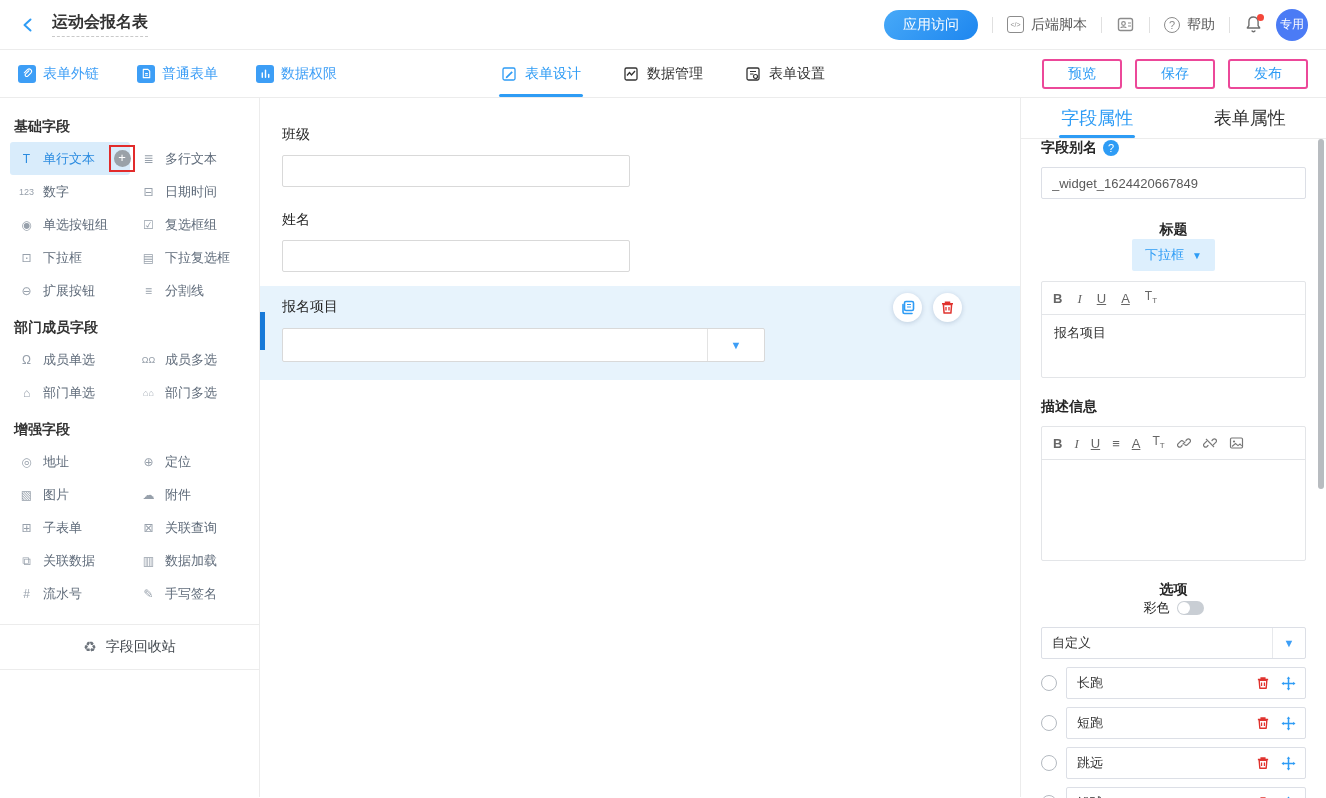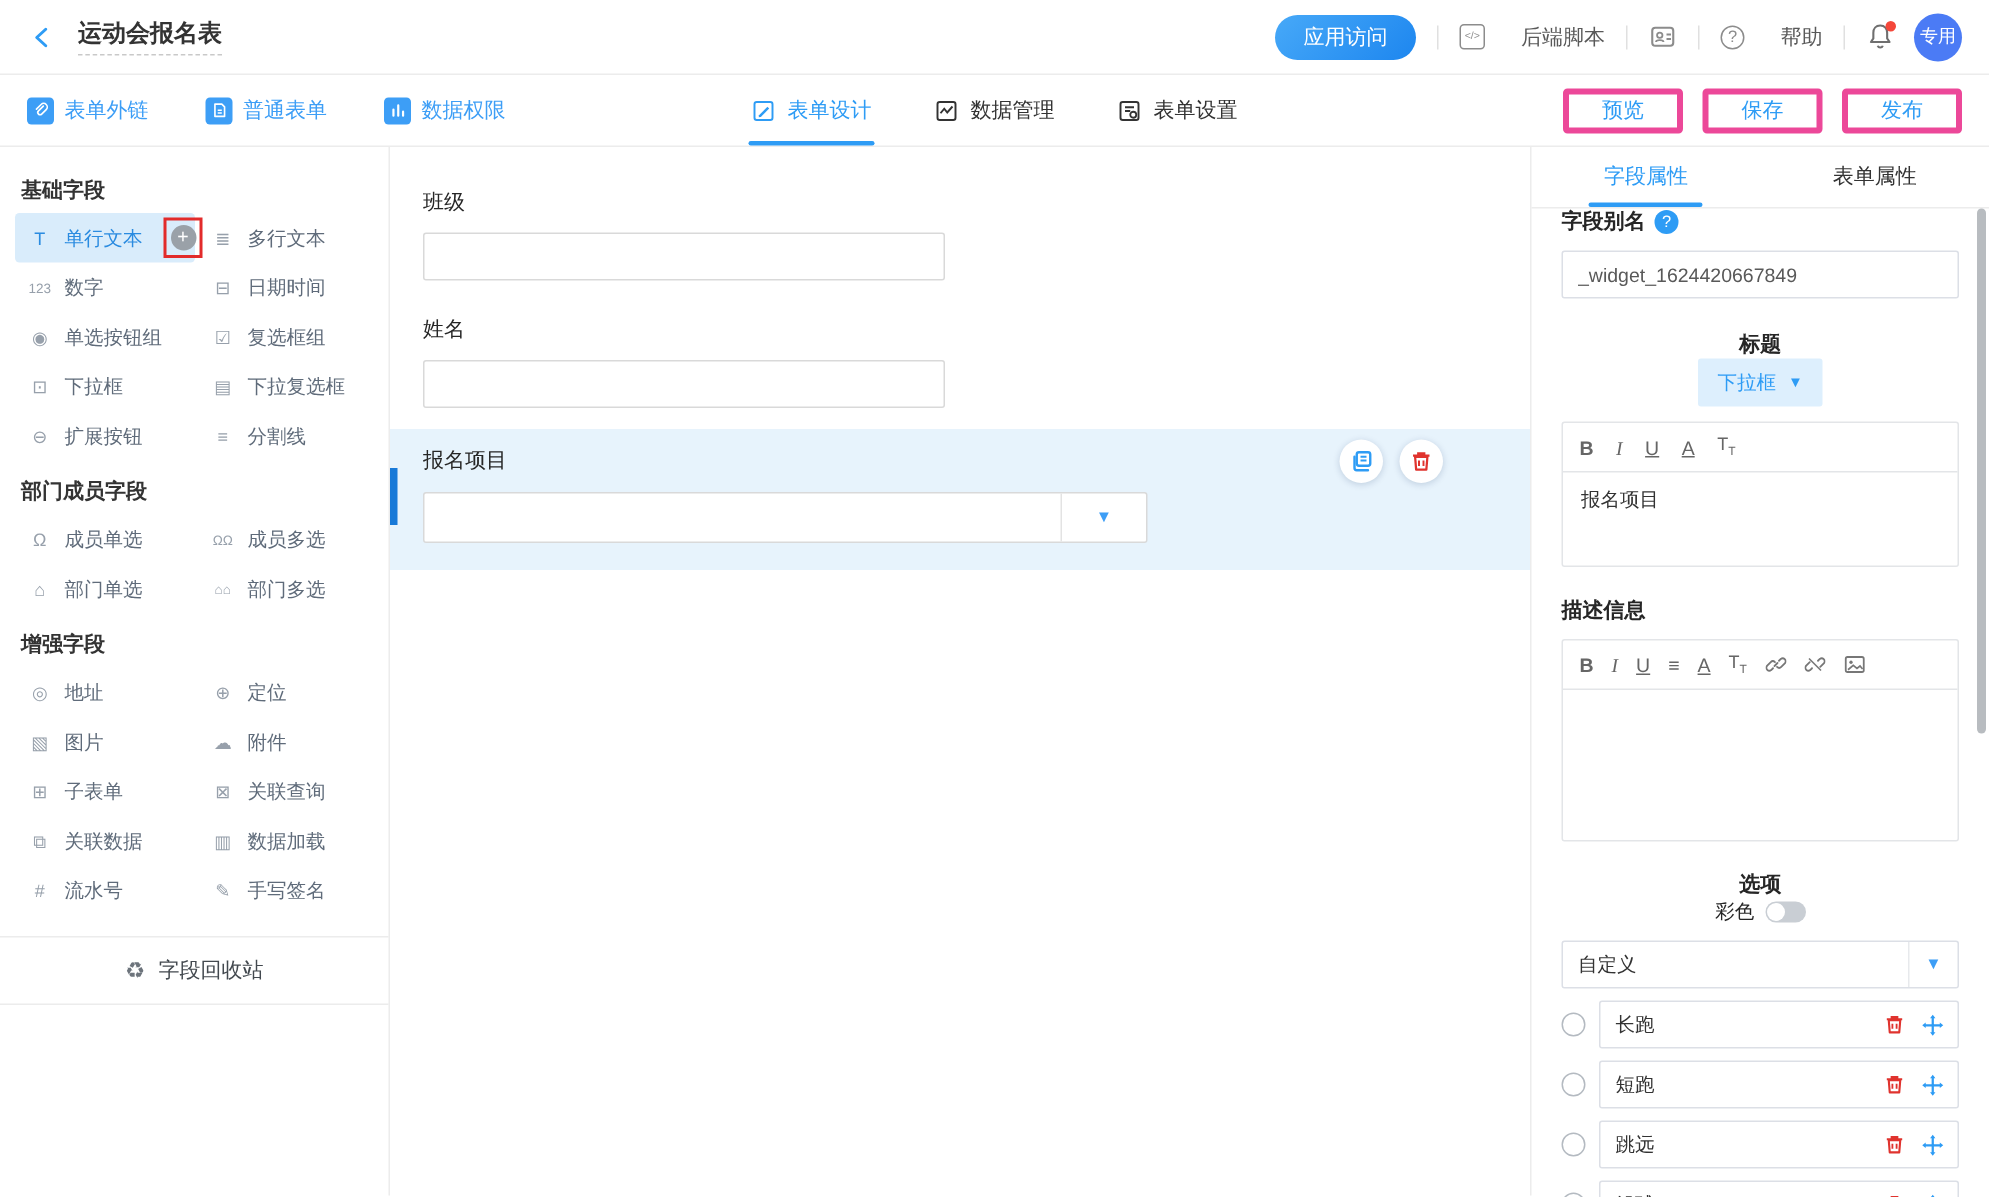--- a/index.html
+++ b/index.html
@@ -7,38 +7,38 @@
   body { font-family:"Liberation Sans","DejaVu Sans",sans-serif; background:#fff; color:#333; overflow:hidden; }
   .page { position:relative; width:1326px; height:798px; background:#fff; }
 
   
   .topbar { height:50px; display:flex; align-items:center; padding:0 18px; border-bottom:1px solid #ececec; background:#fff; }
   .back-btn { width:20px; height:20px; display:flex; align-items:center; justify-content:center; cursor:pointer; }
   .doc-title { font-size:16px; font-weight:bold; color:#333; margin-left:14px; padding-bottom:3px; border-bottom:1px dashed #c9c9c9; }
   .topbar-right { margin-left:auto; display:flex; align-items:center; }
   .pill-btn { background:linear-gradient(135deg,#47a9f8,#1d86ef); color:#fff; font-size:14px; padding:6px 19px; border-radius:16px; border:none; cursor:pointer; }
   .tb-sep { width:1px; height:16px; background:#e0e0e0; margin:0 14px; }
-  .tb-item { display:flex; align-items:center; gap:24px; color:#595959; font-size:14px; cursor:pointer; }
+  .tb-item { display:flex; align-items:center; gap:7px; color:#595959; font-size:14px; cursor:pointer; }
   .sq-icon { width:17px; height:17px; border:1px solid #8c8c8c; border-radius:3px; display:flex; align-items:center; justify-content:center; font-size:7px; color:#8c8c8c; letter-spacing:0; }
   .help-circ { width:16px; height:16px; border:1px solid #8c8c8c; border-radius:50%; display:flex; align-items:center; justify-content:center; font-size:11px; color:#8c8c8c; }
   .bell-wrap { position:relative; width:20px; height:22px; cursor:pointer; }
   .bell-dot { position:absolute; top:0; right:0; width:7px; height:7px; border-radius:50%; background:#f4473a; }
   .avatar { width:32px; height:32px; border-radius:50%; background:#4b7bf5; color:#fff; font-size:12px; display:flex; align-items:center; justify-content:center; margin-left:12px; cursor:pointer; }
 
   
   .subbar { position:relative; height:48px; display:flex; align-items:center; padding:0 18px; border-bottom:1px solid #ececec; background:#fff; }
   .sub-links { display:flex; align-items:center; gap:38px; }
   .sub-link { display:flex; align-items:center; gap:7px; color:#3d9ef6; font-size:14px; cursor:pointer; }
   .blue-sq { width:18px; height:18px; border-radius:3px; background:#3d9ef6; display:flex; align-items:center; justify-content:center; }
   .center-tabs { position:absolute; left:50%; top:0; transform:translateX(-50%); height:100%; display:flex; align-items:center; gap:42px; }
   .ctab { position:relative; height:100%; display:flex; align-items:center; gap:8px; font-size:14px; color:#333; cursor:pointer; }
   .ctab.active { color:#2e9cf5; }
   .ctab.active::after { content:""; position:absolute; left:-2px; right:-2px; bottom:0; height:3px; border-radius:2px; background:#2e9cf5; }
   .sub-actions { margin-left:auto; display:flex; gap:13px; }
-  .ghost-btn { width:80px; height:30px; background:#fff; border:4px solid #ec4899; border-radius:3px; color:#2e9cf5; font-size:14px; cursor:pointer; }
+  .ghost-btn { width:80px; height:30px; background:#fff; border:2px solid #ec4899; border-radius:3px; color:#2e9cf5; font-size:14px; cursor:pointer; }
 
   
   .layout { display:flex; height:699px; }
 
   
   .sidebar { width:260px; border-right:1px solid #ececec; background:#fff; padding-top:8px; flex-shrink:0; }
   .side-section { padding:0 10px; }
   .side-title { font-size:14px; font-weight:bold; color:#333; margin:12px 4px 6px; }
   .items-grid { display:grid; grid-template-columns:120px 1fr; column-gap:2px; }
   .fitem { position:relative; height:33px; display:flex; align-items:center; gap:8px; padding-left:8px; border-radius:3px; font-size:13px; color:#5f6b7a; cursor:grab; }
@@ -58,21 +58,21 @@
   .cfield.selected { background:#e7f3fc; padding-top:12px; padding-bottom:18px; }
   .sel-bar { position:absolute; left:0; top:26px; width:5px; height:38px; background:#1879d8; }
   .cselect { position:relative; margin-top:12px; width:483px; height:34px; background:#fff; border:1px solid #d9d9d9; border-radius:2px; }
   .cselect-caret { position:absolute; right:0; top:0; bottom:0; width:57px; border-left:1px solid #e3e3e3; display:flex; align-items:center; justify-content:center; color:#3d9ef6; font-size:11px; }
   .float-acts { position:absolute; top:7px; right:58px; display:flex; gap:11px; }
   .act-circ { width:29px; height:29px; border-radius:50%; background:#fff; box-shadow:0 1px 5px rgba(0,40,90,.18); display:flex; align-items:center; justify-content:center; cursor:pointer; }
 
   
   .panel { position:relative; width:306px; border-left:1px solid #ececec; background:#fff; padding:0 20px; flex-shrink:0; }
   .panel-tabs { display:flex; height:41px; border-bottom:1px solid #ececec; margin:0 -20px; }
-  .ptab { position:relative; flex:1; display:flex; align-items:center; justify-content:center; font-size:14px; color:#333; cursor:pointer; }
+  .ptab { position:relative; flex:1; display:flex; align-items:center; justify-content:center; font-size:18px; color:#333; cursor:pointer; }
   .ptab.active { color:#2e9cf5; }
   .ptab.active::after { content:""; position:absolute; bottom:0; left:50%; transform:translateX(-50%); width:76px; height:3px; border-radius:2px; background:#2e9cf5; }
   .plabel { display:flex; align-items:center; gap:6px; font-size:14px; font-weight:bold; color:#262626; }
   .q-badge { width:16px; height:16px; border-radius:50%; background:#2e9cf5; color:#fff; font-size:11px; font-weight:normal; display:flex; align-items:center; justify-content:center; }
   .ptext-input { margin-top:10px; width:100%; height:32px; border:1px solid #dcdfe6; border-radius:2px; padding:0 10px; font-size:13px; color:#595959; font-family:inherit; outline:none; background:#fff; }
   .row-between { display:flex; align-items:center; justify-content:space-between;flex-direction:column; }
   .type-btn { background:#ddeffd; color:#2e9cf5; font-size:13px; border:none; border-radius:2px; padding:7px 13px; display:flex; align-items:center; gap:8px; cursor:pointer; }
   .type-btn .caret { font-size:10px; }
   .editor { margin-top:10px; border:1px solid #e3e5e8; border-radius:2px; }
   .ed-toolbar { height:33px; display:flex; align-items:center; gap:15px; padding:0 11px; border-bottom:1px solid #e3e5e8; }

